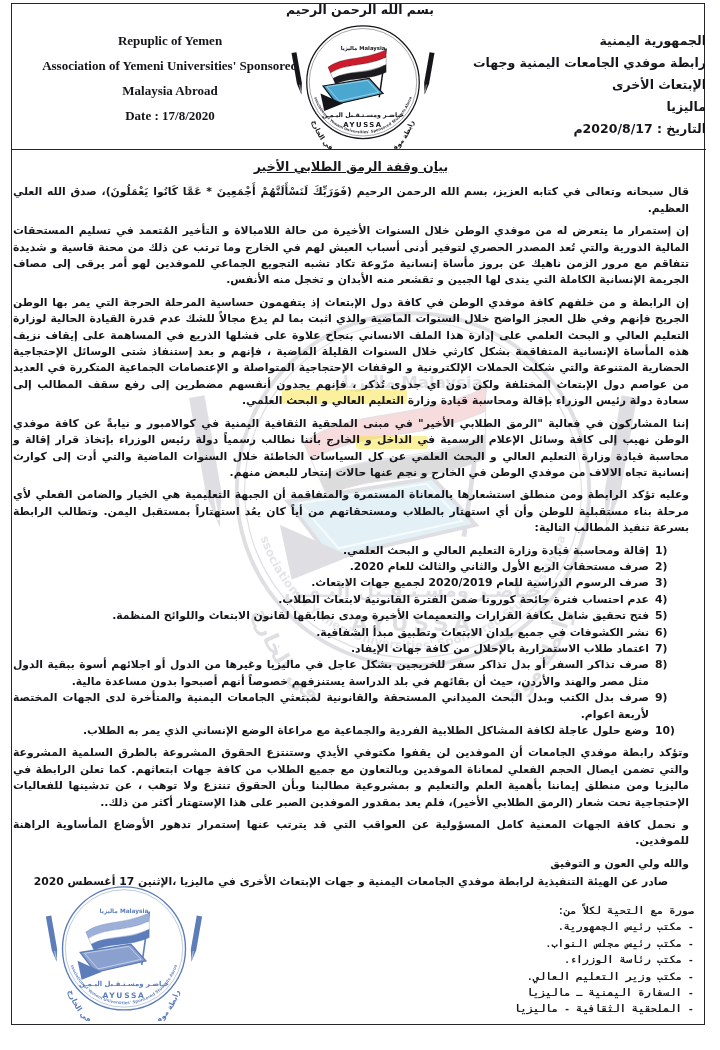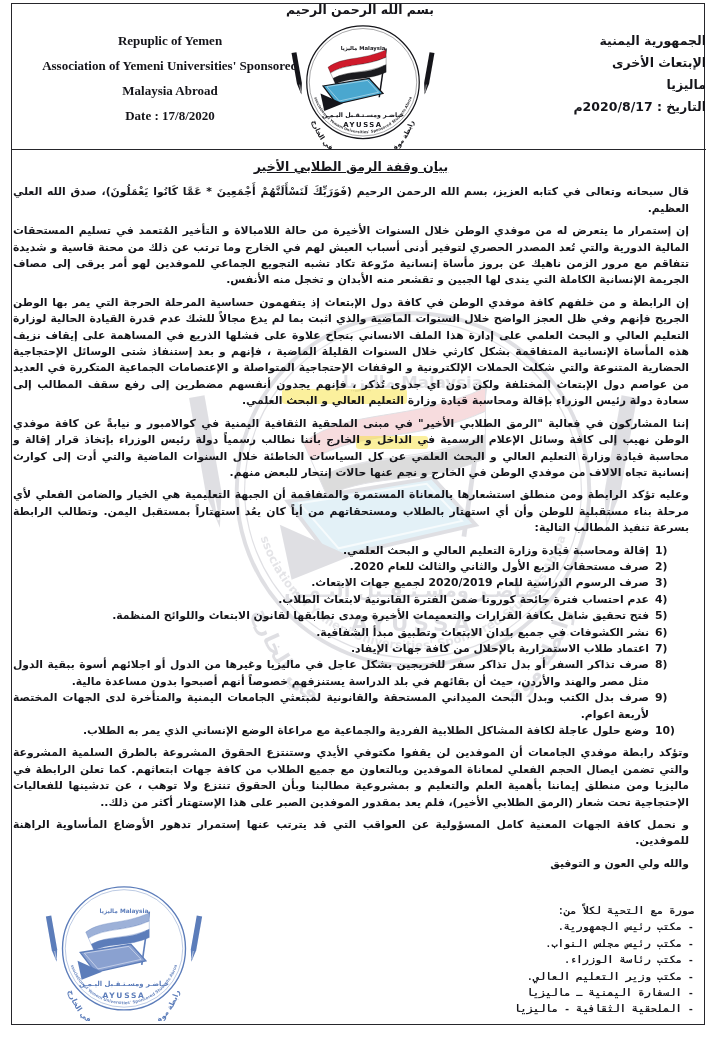--- a/index.html
+++ b/index.html
@@ -103,20 +103,21 @@
 
 <div class="hdr-en">
   <div>Repuplic of Yemen</div>
   <div>Association of Yemeni Universities' Sponsored</div>
   <div>Malaysia Abroad</div>
   <div>Date : 17/8/2020</div>
 </div>
 
 <div class="hdr-ar">
   <div>الجمهورية اليمنية</div>
+  <div>رابطة موفدي الجامعات اليمنية وجهات</div>
   <div>الإبتعاث الأخرى</div>
   <div>ماليزيا</div>
   <div>التاريخ : 2020/8/17م</div>
 </div>
 
 <svg class="logo logo-main" viewBox="0 0 240 212">
     <use href="#ayussa-logo-g"></use>
   </svg>
 
 <div class="doc-body">
@@ -166,20 +167,21 @@
     </div>
     <div class="demand-row">
       <span class="demand-num">10)</span>
       <span class="demand-text">وضع حلول عاجلة لكافة المشاكل الطلابية الفردية والجماعية مع مراعاة الوضع الإنساني الذي يمر به الطلاب.</span>
     </div>
   </div>
 
   <p>وتؤكد رابطة موفدي الجامعات أن الموفدين لن يقفوا مكتوفي الأيدي وستنتزع الحقوق المشروعة بالطرق السلمية المشروعة والتي تضمن ايصال الحجم الفعلي لمعاناة الموفدين وبالتعاون مع جميع الطلاب من كافة جهات ابتعاثهم. كما تعلن الرابطة في ماليزيا ومن منطلق إيماننا بأهمية العلم والتعليم و بمشروعية مطالبنا وبأن الحقوق تنتزع ولا توهب ، عن تدشينها للفعاليات الإحتجاجية تحت شعار (الرمق الطلابي الأخير)، فلم يعد بمقدور الموفدين الصبر على هذا الإستهتار أكثر من ذلك..</p>
   <p>و نحمل كافة الجهات المعنية كامل المسؤولية عن العواقب التي قد يترتب عنها إستمرار تدهور الأوضاع المأساوية الراهنة للموفدين.</p>
   <div class="dua-line">والله ولي العون و التوفيق</div>
+  <div class="issued-line">صادر عن الهيئة التنفيذية لرابطة موفدي الجامعات اليمنية و جهات الإبتعاث الأخرى في ماليزيا ،الإثنين 17 أغسطس 2020</div>
 </div>
 
 <svg class="logo logo-stamp" viewBox="0 0 240 212">
     <use href="#ayussa-logo-g"></use>
   </svg>
 
 <div class="cc">
   <div>صورة مع التحية لكلاً من:</div>
   <div>- مكتب رئيس الجمهورية.</div>
   <div>- مكتب رئيس مجلس النواب.</div>

